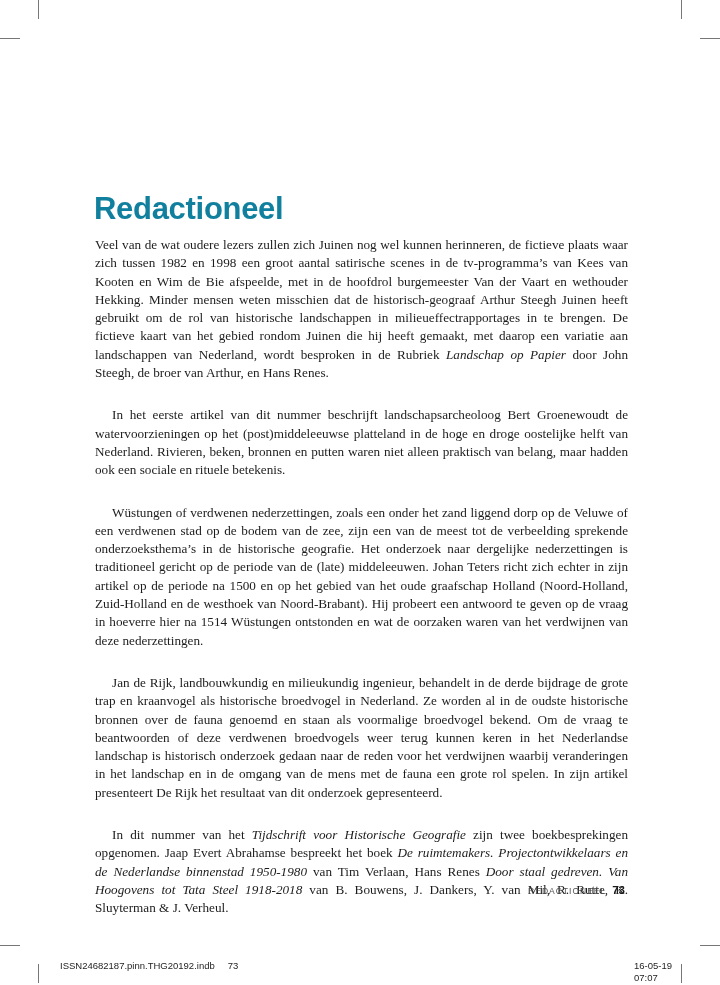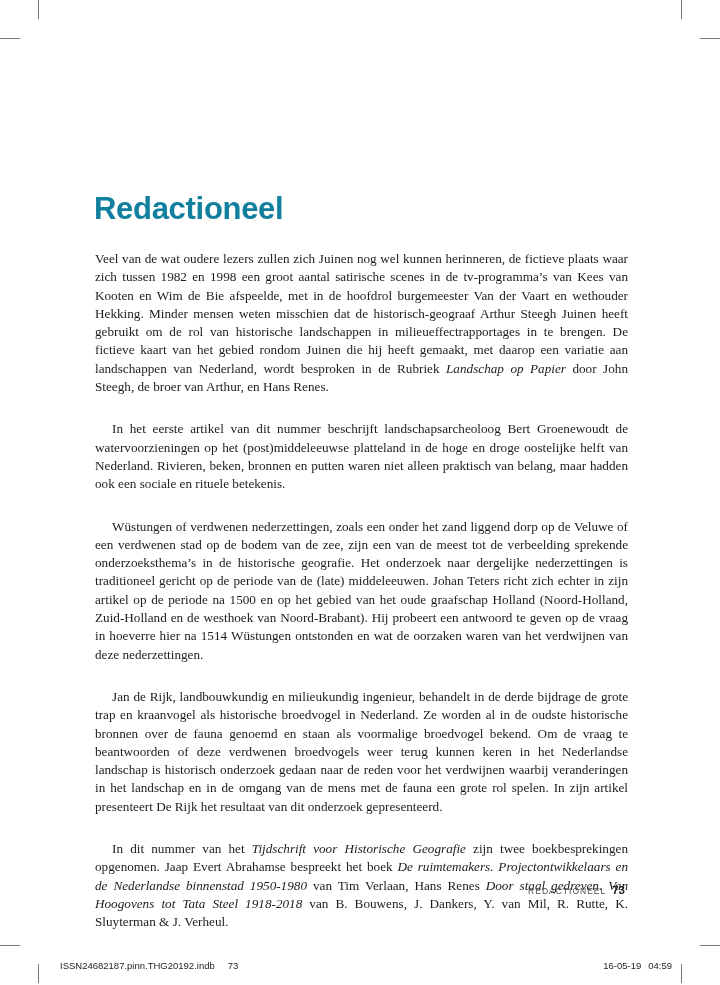--- a/index.html
+++ b/index.html
@@ -22,42 +22,42 @@
   .cm-bl-v { left:38px; top:964px; height:21px; }
   .cm-br-v { left:681px; top:964px; height:21px; }
 
   .title {
     position:absolute; left:94px; top:191px; margin:0;
     font-family:"Liberation Sans", sans-serif;
     font-weight:700; font-size:31px; letter-spacing:-0.3px;
   }
 
   .body-text {
-    position:absolute; left:95px; top:250px; width:533px;
+    position:absolute; left:95px; top:236px; width:533px;
     font-family:"Liberation Serif", serif;
     font-size:13.2px; line-height:18.3px; color:#1c1c1c;
     text-align:justify; hyphens:auto;
   }
   .body-text p { margin:0; }
   .body-text p.indent { text-indent:17px;margin-top:24px; }
   .body-text em { font-style:italic; }
 
   .footer {
     position:absolute; right:95px; top:884px;
     display:flex; align-items:baseline; gap:6px;
   }
   .footer .label { font-size:8.5px; letter-spacing:1px; color:#4e4e4e; }
   .footer .num  { font-size:11.5px; font-weight:700; color:#1a1a1a; }
 
   .slug {
     position:absolute; top:960px; font-size:9.5px; color:#1e1e1e;
     display:flex; align-items:flex-start;
   }
   .slug-left  { left:60px; gap:13px; }
-  .slug-right { right:48px; gap:7px; }
+  .slug-right { right:48px; gap:1px;flex-direction:column; }
 </style>
 </head>
 <body>
 
 <div class="page">
 
   <div class="crop v cm-tl-v"></div>
   <div class="crop v cm-tr-v"></div>
   <div class="crop h cm-tl-h"></div>
   <div class="crop h cm-tr-h"></div>
@@ -80,16 +80,16 @@
     <span class="label">REDACTIONEEL</span>
     <span class="num">73</span>
   </div>
 
   <div class="slug slug-left">
     <span>ISSN24682187.pinn.THG20192.indb</span>
     <span>73</span>
   </div>
   <div class="slug slug-right">
     <span>16-05-19</span>
-    <span>04:59</span>
+    <span>07:07</span>
   </div>
 
 </div>
 
 </body></html>

